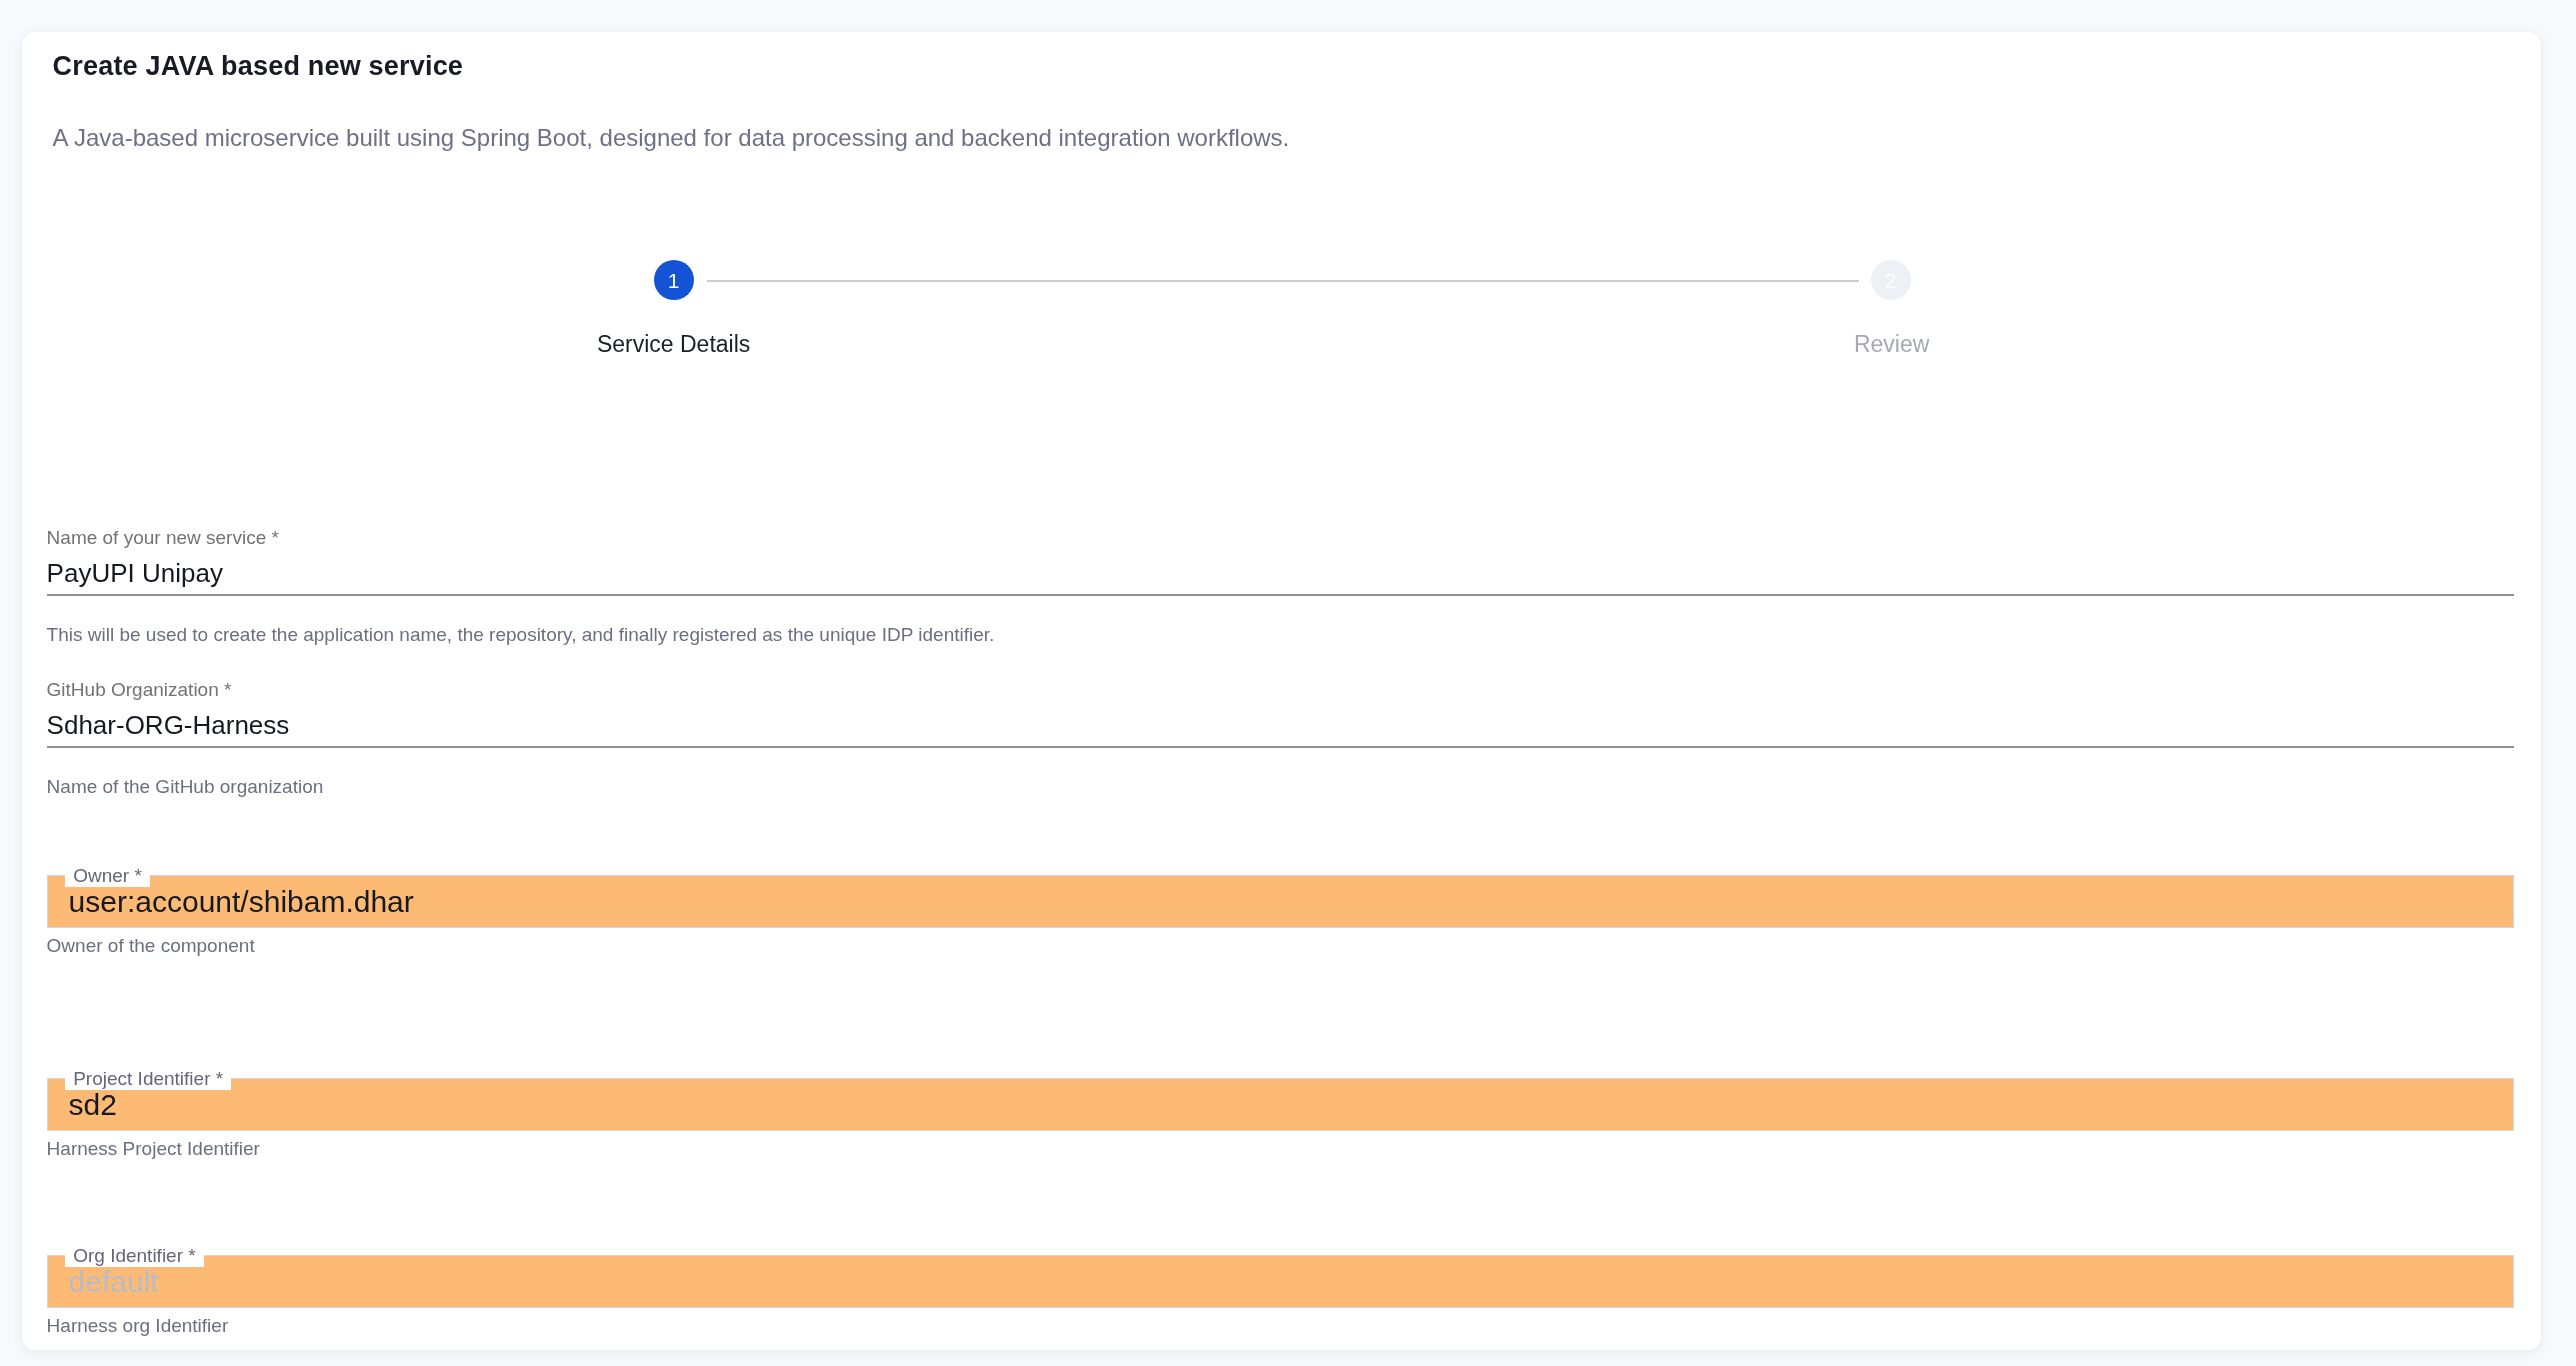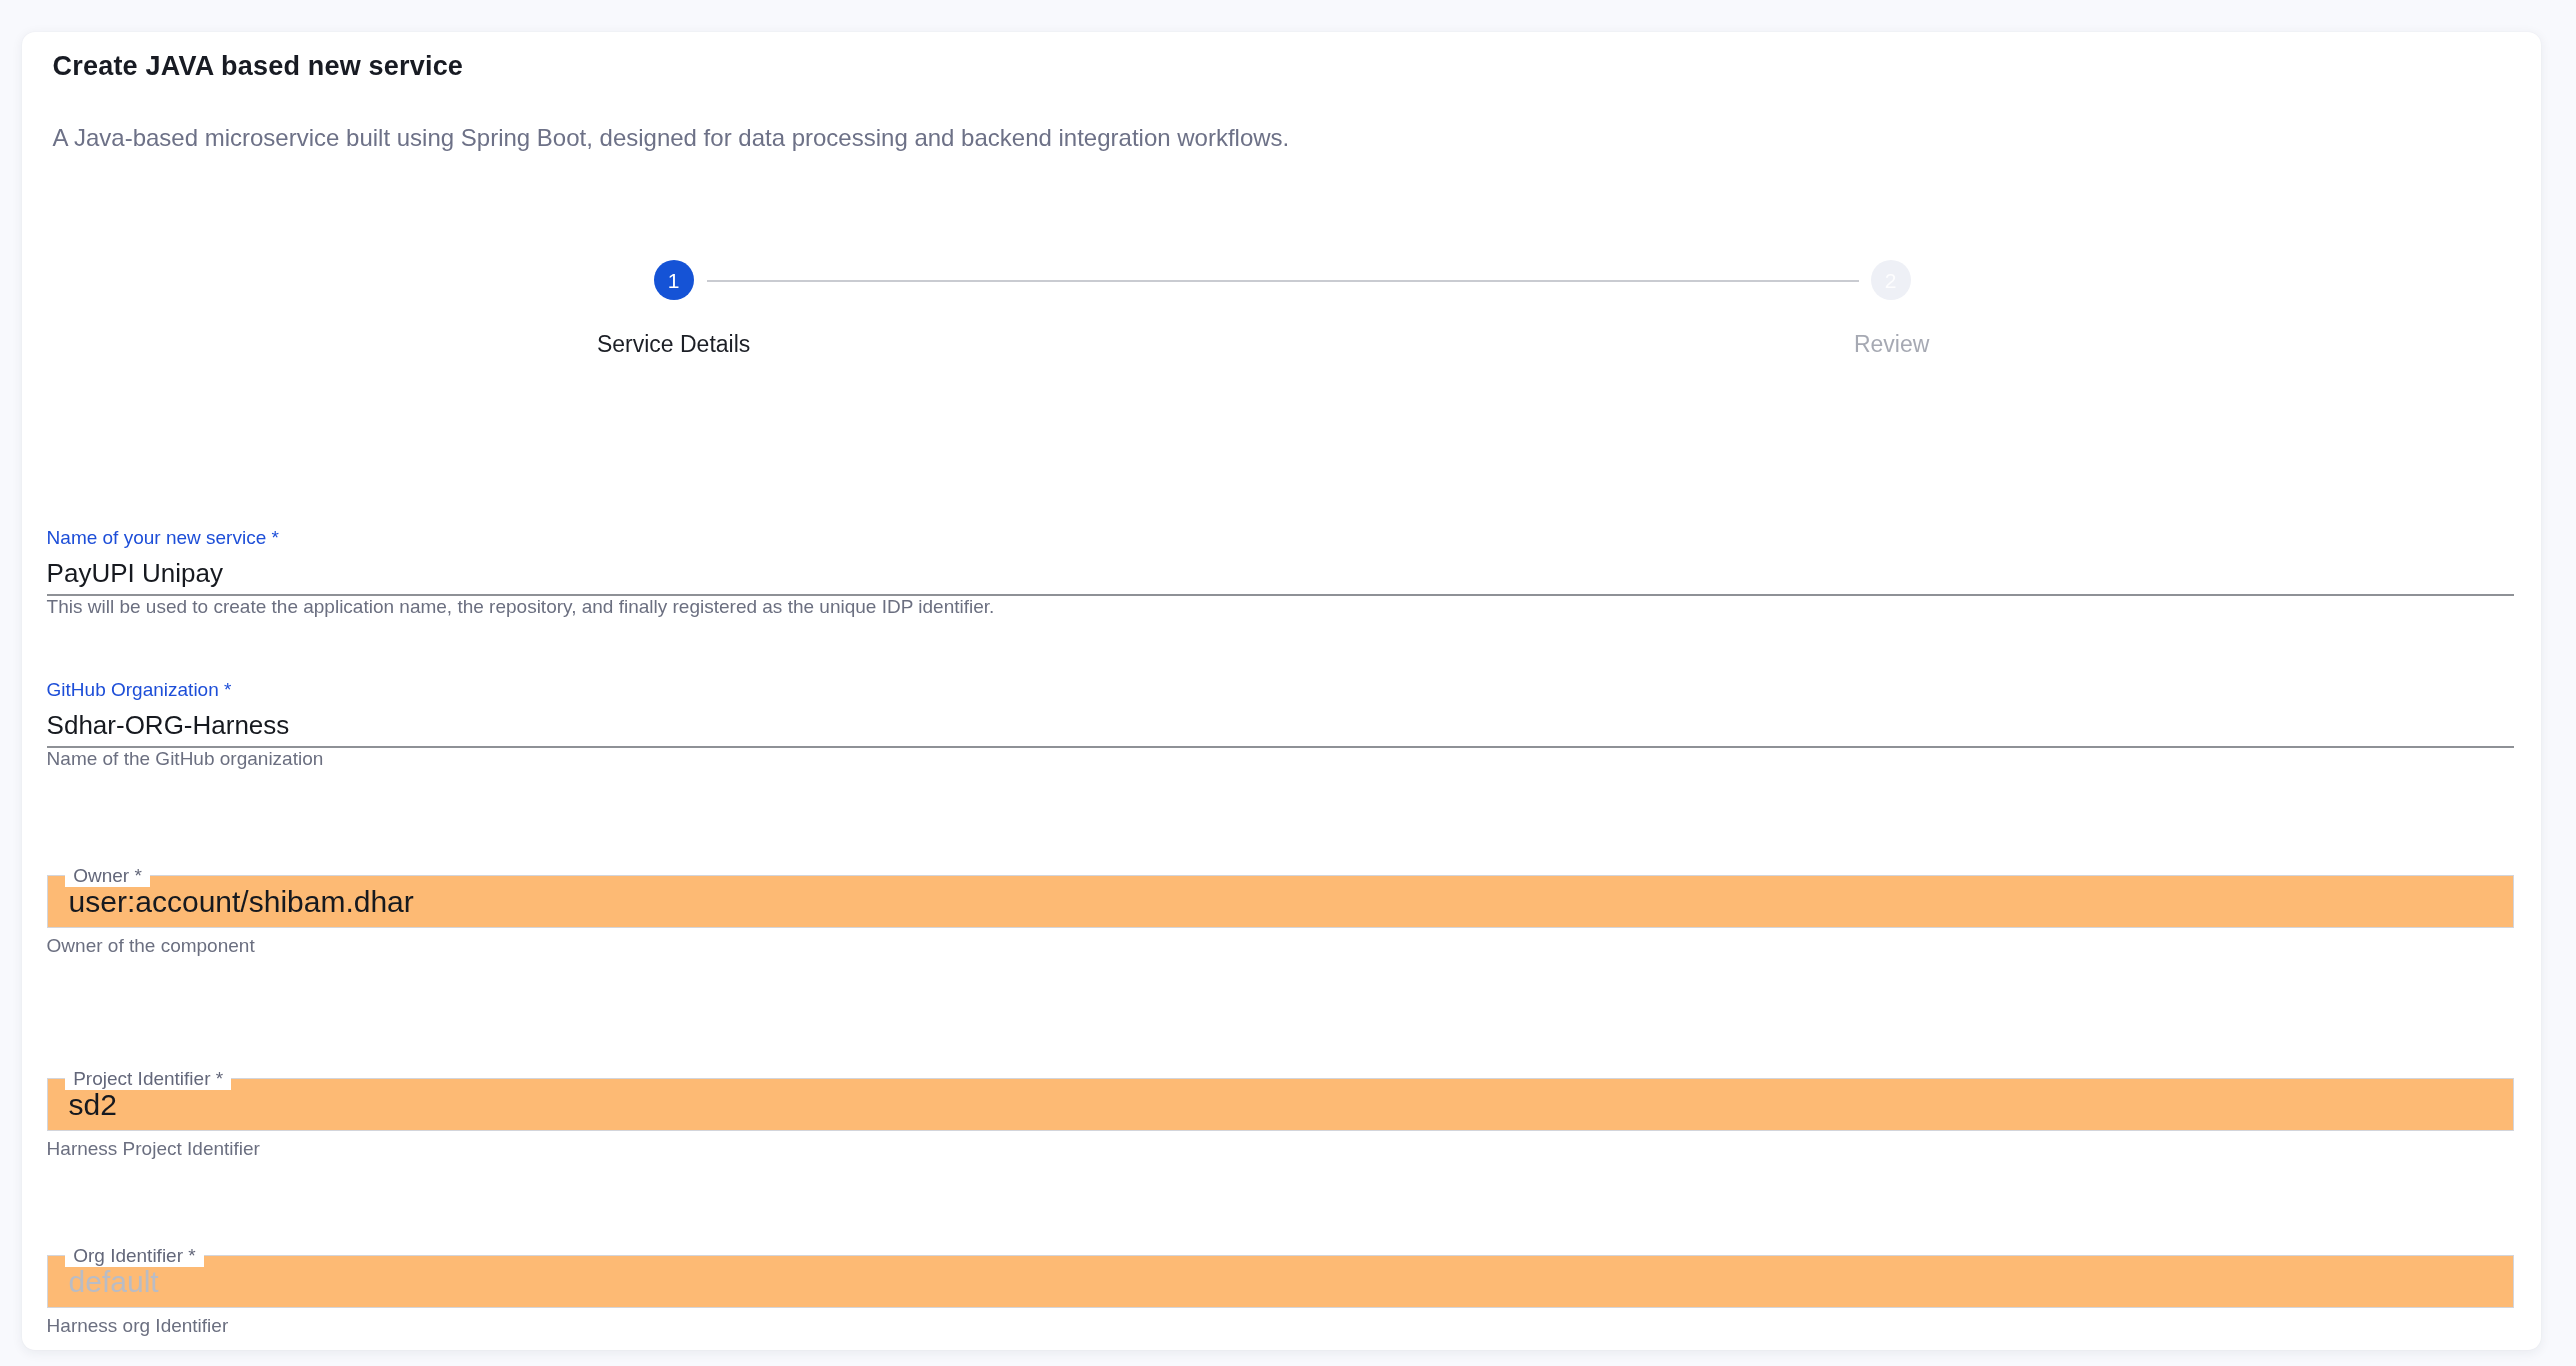--- a/index.html
+++ b/index.html
@@ -41,32 +41,32 @@
   }
   .step-label {
     position:absolute; top:299px; font-size:23px; line-height:27px;
     white-space:nowrap; transform:translateX(-50%);text-align:right;
   }
   .step-label.active { left:652px; color:#1c1f26; }
   .step-label.inactive { left:1870px; color:#a6a9b3; }
   
   .field { position:absolute; left:25px; width:2467px; }
   .flabel {
-    display:block; font-size:19px; color:#1d4ed8;
+    display:block; font-size:19px; color:#737373;
     line-height:22.4px; margin-bottom:13px;
   }
   .finput-std {
     display:block; width:100%; height:34px;
     border:none; border-bottom:2.4px solid #8e9196; border-radius:0;
     outline:none; background:transparent;
     font-size:26px; color:#16191f; padding:0 0 9px 0;
     font-family:inherit;
   }
   .fhelper {
-    font-size:19px; color:#6b6f80; line-height:22.4px; margin-top:0;
+    font-size:19px; color:#6b6f80; line-height:22.4px; margin-top:28px;
   }
   .obox {
     position:relative; height:53px;
     border:1.6px solid #d3d5db; border-radius:0; background:#fdba74;
   }
   .olabel {
     position:absolute; top:-11.2px; left:17.6px;
     background:#ffffff; padding:0 8px;
     font-size:19px; color:#63677a; line-height:22.4px; white-space:nowrap;
   }

